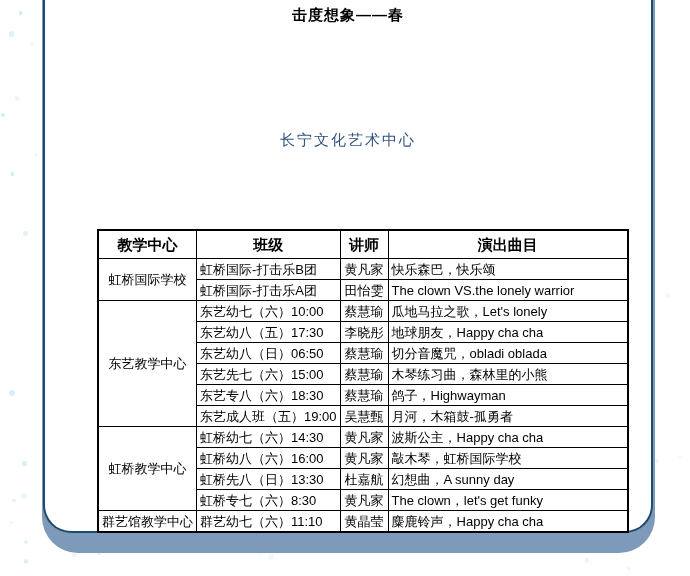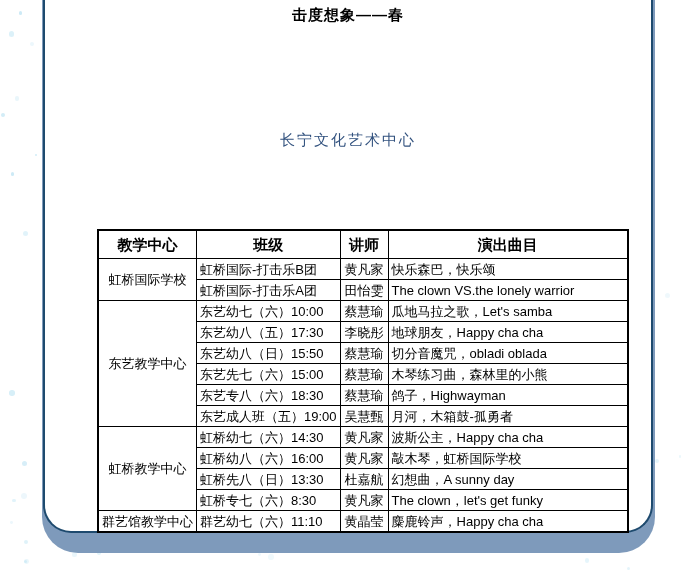--- a/index.html
+++ b/index.html
@@ -262,29 +262,29 @@
         </tr>
         <tr>
           <td class="class-cell">虹桥国际-打击乐A团</td>
           <td class="teacher-cell">田怡雯</td>
           <td class="program-cell">The clown VS.the lonely warrior</td>
         </tr>
         <tr>
           <td rowspan="6" class="center-cell">东艺教学中心</td>
           <td class="class-cell">东艺幼七（六）10:00</td>
           <td class="teacher-cell">蔡慧瑜</td>
-          <td class="program-cell">瓜地马拉之歌，Let's samba</td>
+          <td class="program-cell">瓜地马拉之歌，Let's lonely</td>
         </tr>
         <tr>
           <td class="class-cell">东艺幼八（五）17:30</td>
           <td class="teacher-cell">李晓彤</td>
           <td class="program-cell">地球朋友，Happy cha cha</td>
         </tr>
         <tr>
-          <td class="class-cell">东艺幼八（日）15:50</td>
+          <td class="class-cell">东艺幼八（日）06:50</td>
           <td class="teacher-cell">蔡慧瑜</td>
           <td class="program-cell">切分音魔咒，obladi oblada</td>
         </tr>
         <tr>
           <td class="class-cell">东艺先七（六）15:00</td>
           <td class="teacher-cell">蔡慧瑜</td>
           <td class="program-cell">木琴练习曲，森林里的小熊</td>
         </tr>
         <tr>
           <td class="class-cell">东艺专八（六）18:30</td>

